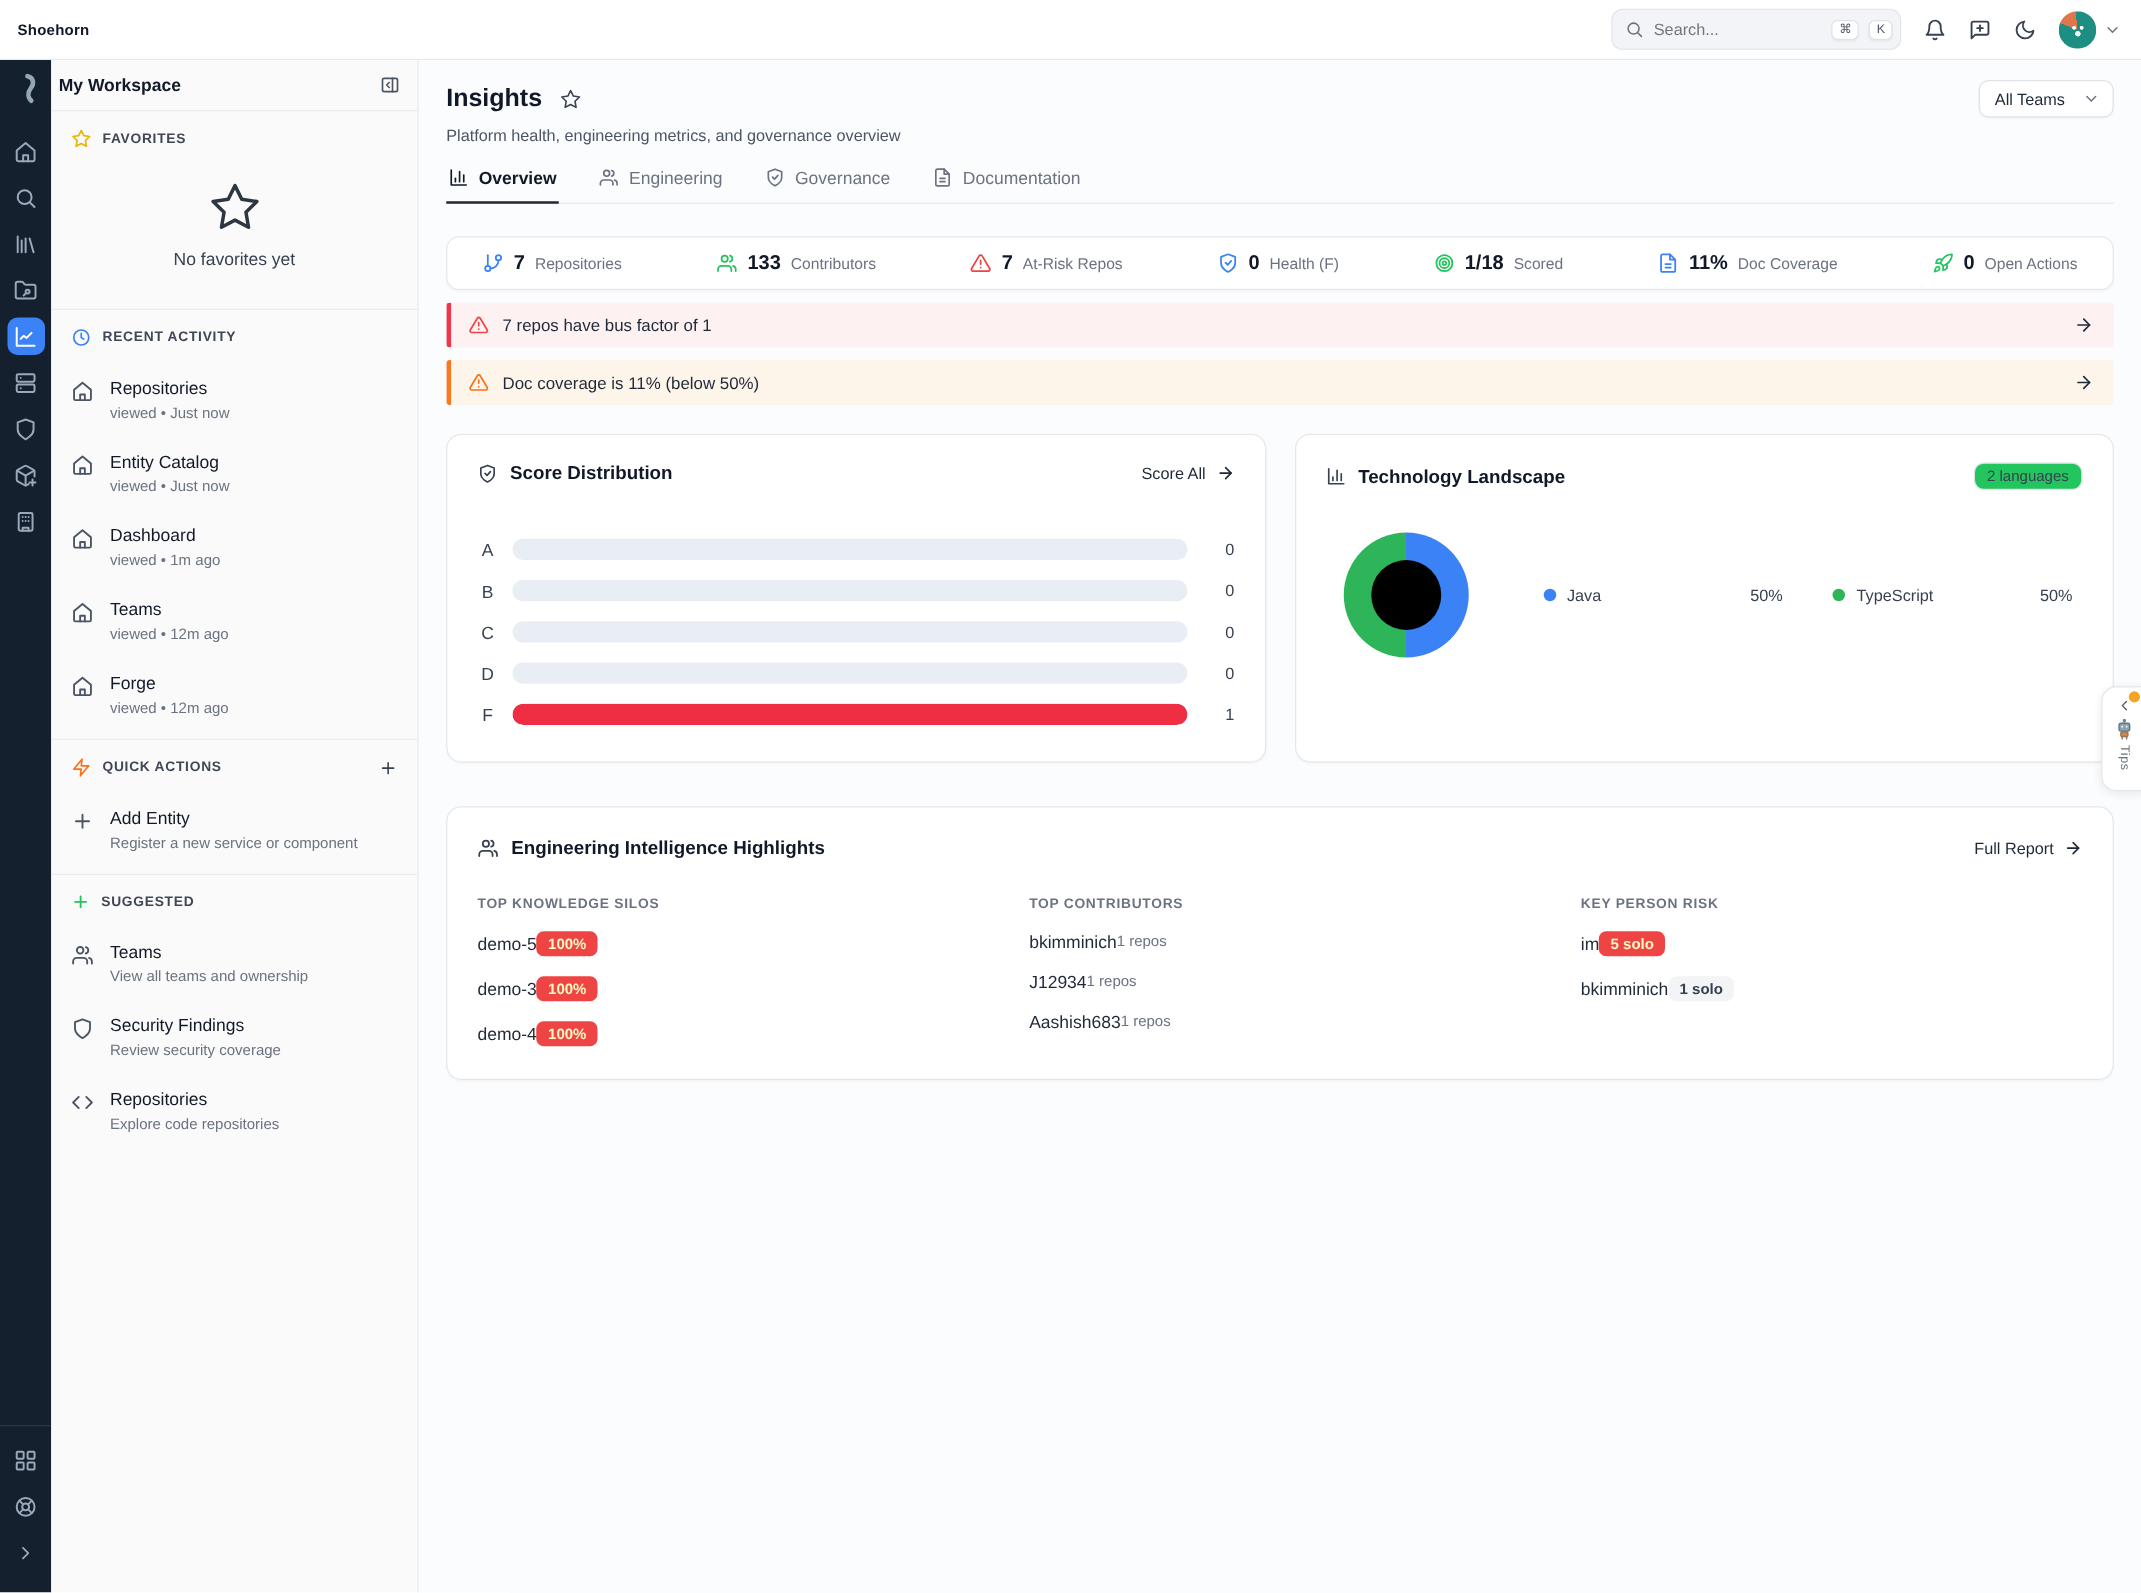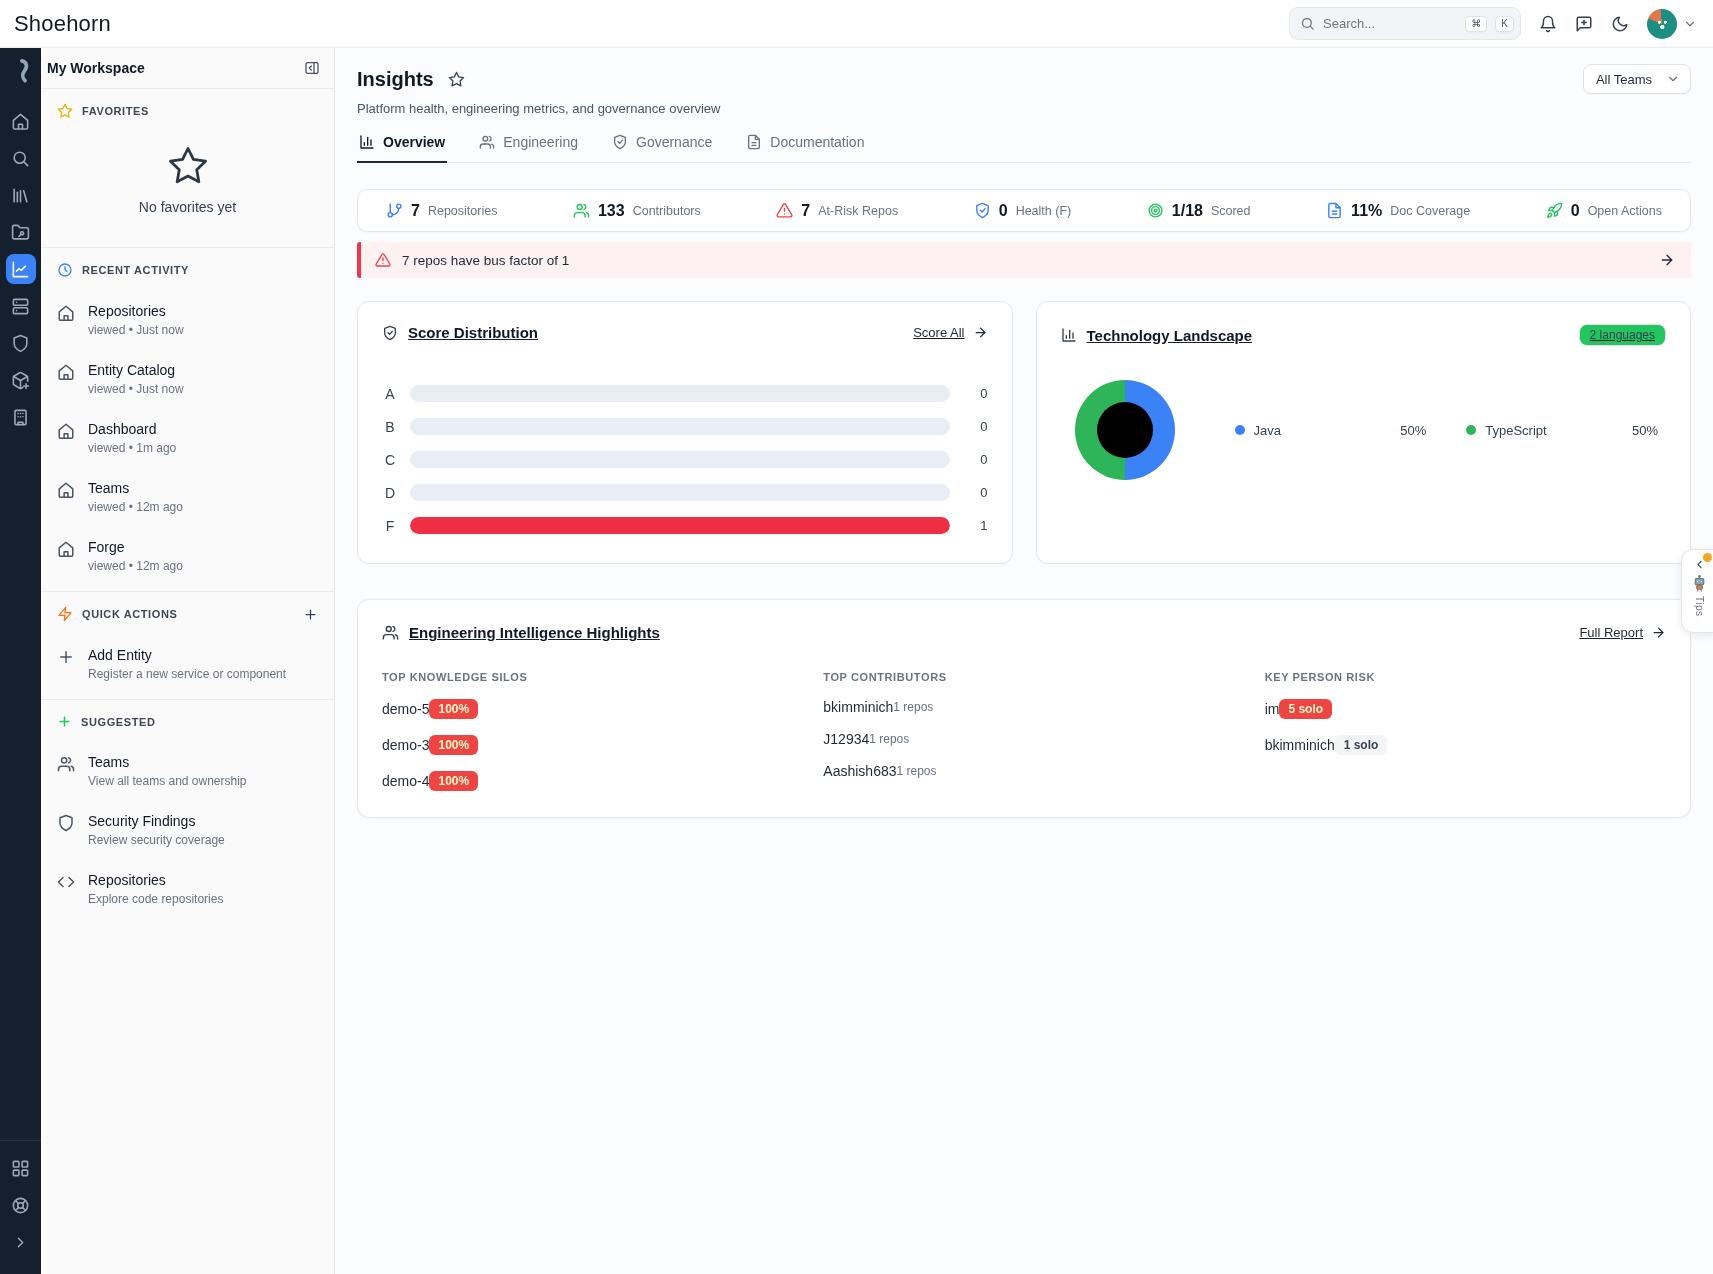--- a/index.html
+++ b/index.html
@@ -3,21 +3,21 @@
 <meta charset="utf-8">
 <style>
   * { margin:0; padding:0; box-sizing:border-box; }
   html,body { width:1713px; height:1274px; overflow:hidden; background:#fff;
     font-family:"Liberation Sans","DejaVu Sans",sans-serif; color:#1a202c; }
   svg { display:block; }
 
   
   .topbar { height:48px; display:flex; align-items:center; justify-content:space-between;
     padding:0 16px 0 14px; background:#fff; border-bottom:1px solid #e7eaee; }
-  .brand { font-size:22px; font-weight:400; letter-spacing:.2px; color:#111827; }
+  .brand { font-size:12px; font-weight:700; letter-spacing:.2px; color:#111827; }
   .topbar-right { display:flex; align-items:center; gap:18px; }
   .searchbox { width:232px; height:33px; background:#f2f4f7; border:1px solid #e3e7ec;
     border-radius:9px; display:flex; align-items:center; padding:0 6px 0 10px; gap:8px; }
   .searchbox input { flex:1; border:none; outline:none; background:transparent;
     font-size:13px; color:#6b7280; font-family:inherit; min-width:0; }
   .kbd { background:#fff; border:1px solid #dfe3e8; border-radius:5px; font-size:10px;
     color:#4b5563; padding:2px 5px; line-height:1; box-shadow:0 1px 1px rgba(0,0,0,.04); }
   .icon-btn { background:none; border:none; cursor:pointer; color:#374151; display:flex; align-items:center; }
   .avatar-wrap { display:flex; align-items:center; gap:6px; }
   .avatar { width:30px; height:30px; border-radius:50%;
@@ -86,21 +86,21 @@
     padding:0 16px 0 14px; border-radius:3px; cursor:pointer; }
   .alert:first-of-type { margin-top:22px; }
   .alert.critical { background:#fdf1f2; border-left:4px solid #f0364c; }
   .alert.warning { background:#fdf4ea; border-left:4px solid #f97820; }
   .alert-left { display:flex; align-items:center; gap:11px; }
   .alert-text { font-size:13.5px; color:#1f2937; }
 
   .cards-row { display:flex; gap:23px; margin-top:23px; }
   .card { background:#fff; border:1px solid #e6e8eb; border-radius:12px; box-shadow:0 1px 2px rgba(0,0,0,.03); }
   .half-card { flex:1; height:263px; padding:22px 24px; }
-  .card-head { display:flex; align-items:center; justify-content:space-between;text-decoration:underline; }
+  .card-head { display:flex; align-items:center; justify-content:space-between; }
   .card-title { display:flex; align-items:center; gap:10px; font-size:15px; font-weight:700; color:#111827; }
   .link-action { display:flex; align-items:center; gap:8px; font-size:13px; color:#1f2937; background:none;
     border:none; cursor:pointer; font-family:inherit; }
 
   .score-rows { margin-top:44px; }
   .score-row { display:flex; align-items:center; gap:12px; margin-bottom:16px; }
   .score-label { width:16px; font-size:14px; color:#374151; text-align:center; }
   .score-track { flex:1; height:17px; background:#e9eef5; border-radius:9px; overflow:hidden; }
   .score-fill { height:100%; border-radius:9px; width:0; }
   .score-value { width:26px; text-align:right; font-size:13px; color:#374151; }
@@ -629,20 +629,38 @@
     <div class="alert critical">
       <div class="alert-left">
         <span>
             <svg width="16" height="16" viewBox="0 0 24 24" fill="none" stroke="#ef4444" stroke-width="2" stroke-linecap="round" stroke-linejoin="round">
               <path d="M10.29 3.86 1.82 18a2 2 0 0 0 1.71 3h16.94a2 2 0 0 0 1.71-3L13.71 3.86a2 2 0 0 0-3.42 0z"></path>
               <line x1="12" y1="9" x2="12" y2="13"></line>
               <line x1="12" y1="17" x2="12.01" y2="17"></line>
             </svg>
           </span>
         <span class="alert-text">7 repos have bus factor of 1</span>
+      </div>
+      <span>
+          <svg width="16" height="16" viewBox="0 0 24 24" fill="none" stroke="#1f2937" stroke-width="2" stroke-linecap="round" stroke-linejoin="round">
+            <line x1="5" y1="12" x2="19" y2="12"></line>
+            <polyline points="12 5 19 12 12 19"></polyline>
+          </svg>
+        </span>
+    </div>
+    <div class="alert warning">
+      <div class="alert-left">
+        <span>
+            <svg width="16" height="16" viewBox="0 0 24 24" fill="none" stroke="#f97316" stroke-width="2" stroke-linecap="round" stroke-linejoin="round">
+              <path d="M10.29 3.86 1.82 18a2 2 0 0 0 1.71 3h16.94a2 2 0 0 0 1.71-3L13.71 3.86a2 2 0 0 0-3.42 0z"></path>
+              <line x1="12" y1="9" x2="12" y2="13"></line>
+              <line x1="12" y1="17" x2="12.01" y2="17"></line>
+            </svg>
+          </span>
+        <span class="alert-text">Doc coverage is 11% (below 50%)</span>
       </div>
       <span>
           <svg width="16" height="16" viewBox="0 0 24 24" fill="none" stroke="#1f2937" stroke-width="2" stroke-linecap="round" stroke-linejoin="round">
             <line x1="5" y1="12" x2="19" y2="12"></line>
             <polyline points="12 5 19 12 12 19"></polyline>
           </svg>
         </span>
     </div>
 
     <div class="cards-row">

